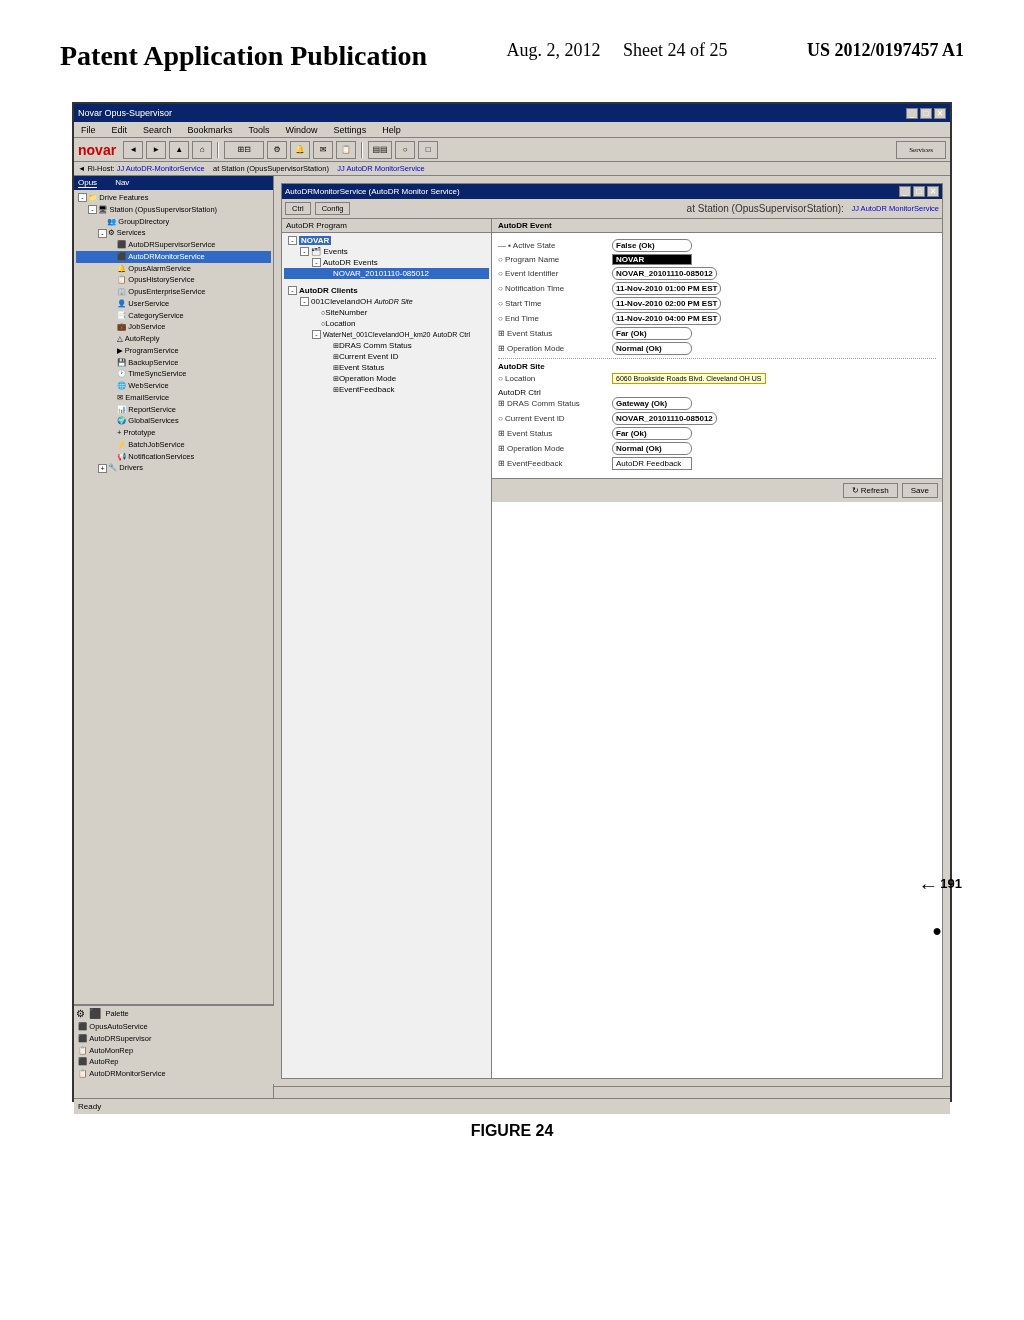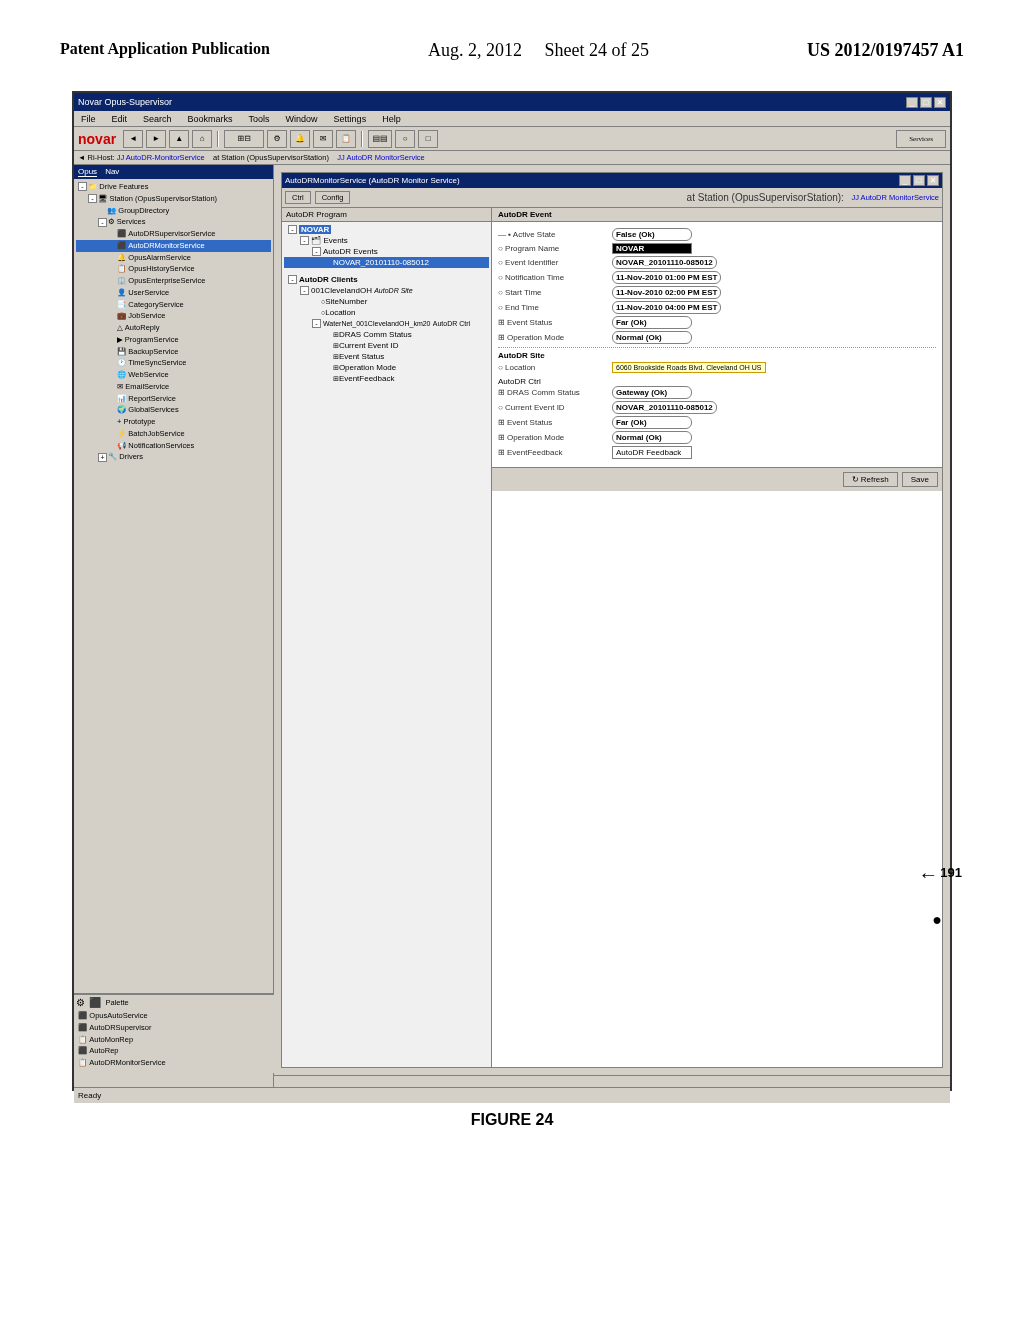--- a/index.html
+++ b/index.html
@@ -148,21 +148,21 @@
       font-family: Arial, sans-serif;
       flex-shrink: 0;
     }
 
     .left-panel-header {
       background: #0a246a;
       color: white;
       padding: 2px 4px;
       font-size: 8px;
       display: flex;
-      gap: 8px;
+      gap: 18px;
     }
 
     .tree-container {
       padding: 2px;
       overflow: hidden;
     }
 
     .tree-item {
       display: flex;
       align-items: center;
@@ -366,21 +366,21 @@
 
     .dotted-divider {
       border-bottom: 1px dotted #999;
       margin: 3px 0;
     }
   </style>
 </head>
 <body>
 
 <div class="page-header">
-  <div style="font-size:16px; font-weight:bold; font-family:'Times New Roman',serif;">Patent Application Publication</div>
+  <div style="font-size:28px; font-weight:bold; font-family:'Times New Roman',serif;">Patent Application Publication</div>
   <div style="font-size:18px; text-align:center; font-family:'Times New Roman',serif;">
     <span>Aug. 2, 2012</span>
     &nbsp;&nbsp;&nbsp;
     <span>Sheet 24 of 25</span>
   </div>
   <div style="font-size:18px; font-weight:bold; font-family:'Times New Roman',serif;">US 2012/0197457 A1</div>
 </div>
 
 <div class="main-content">
 

